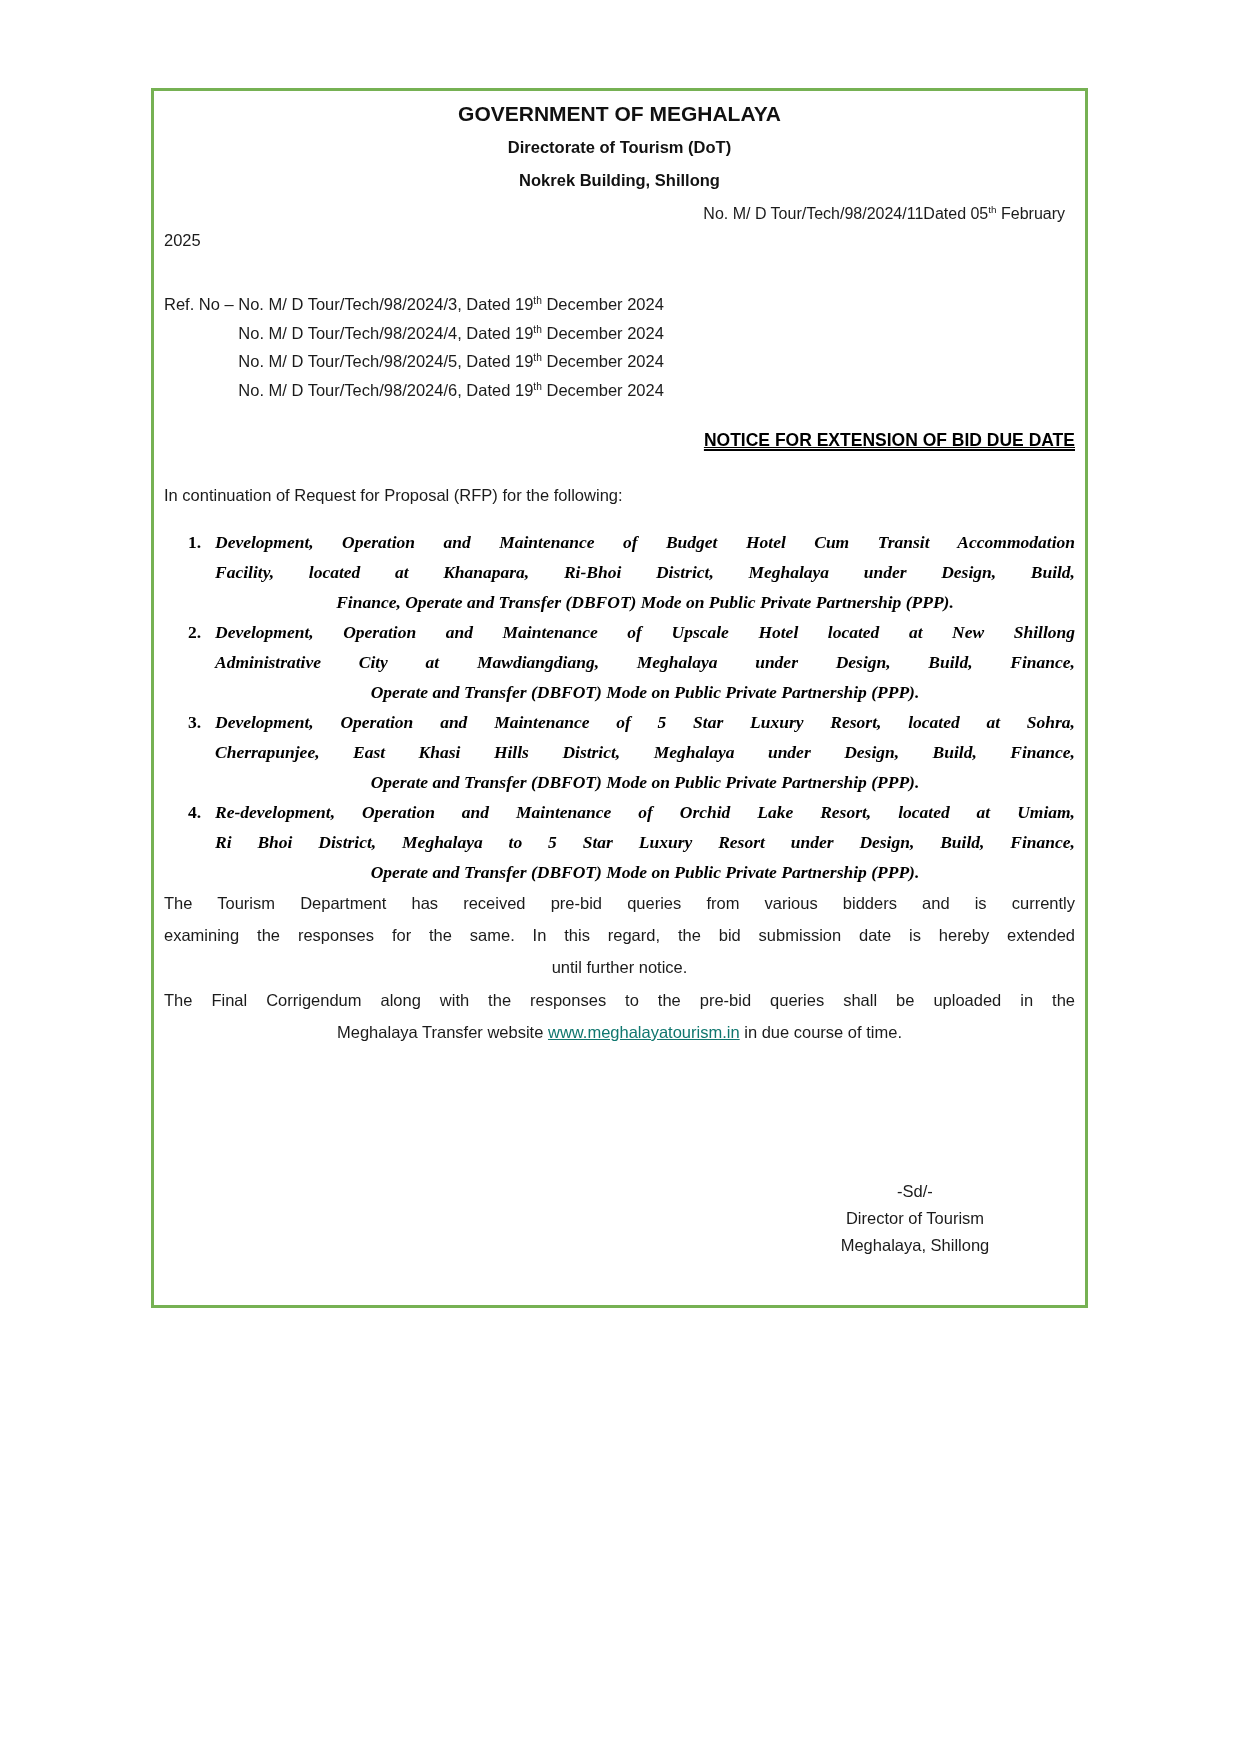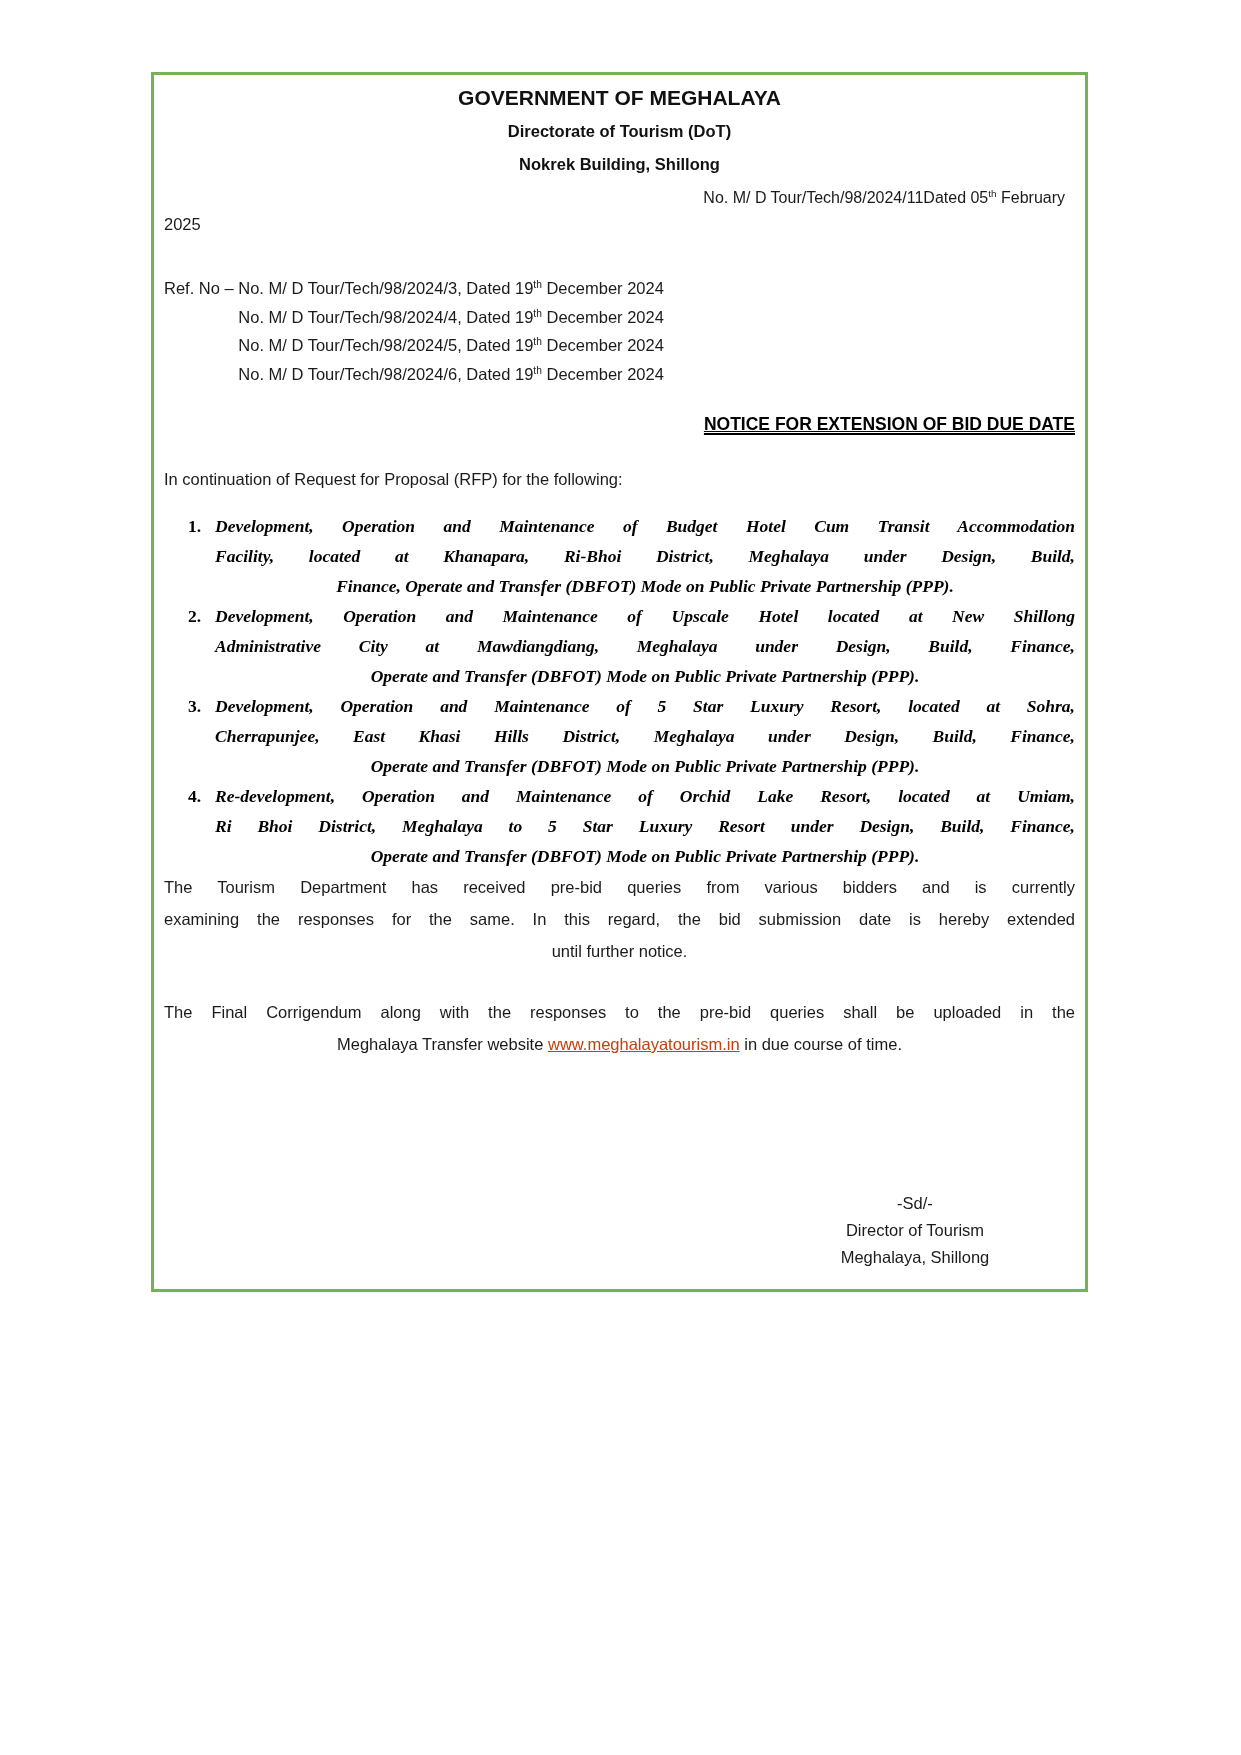--- a/index.html
+++ b/index.html
@@ -14,21 +14,21 @@
   .page {
     position: relative;
     width: 1241px;
     height: 1755px;
     background: #ffffff;
     overflow: hidden;
   }
   .doc {
     position: absolute;
     left: 151px;
-    top: 72px;
+    top: 88px;
     width: 937px;
     height: 1220px;
     border: 3px solid #76B153;
     box-sizing: border-box;
     padding: 8px 10px 0 10px;
   }
   .org-name {
     margin: 2px 0 0 0;
     text-align: center;
     font-size: 21px;
@@ -111,23 +111,23 @@
     text-align: justify;
     text-align-last: justify;
     text-justify: inter-word;
   }
   .lline { text-align: center; }
   .body-para {
     font-size: 16.5px;
     line-height: 32px;
   }
   .para1 { }
-  .para2 { margin-top: 29px; }
+  .para2 { margin-top: 1px; }
   a.site-link {
-    color: #c2410c;
+    color: #0f766e;
     text-decoration: underline;
     cursor: pointer;
   }
   .signature {
     margin-top: 130px;
     margin-left: auto;
     margin-right: 35px;
     width: 250px;
     text-align: center;
     font-size: 16.5px;

